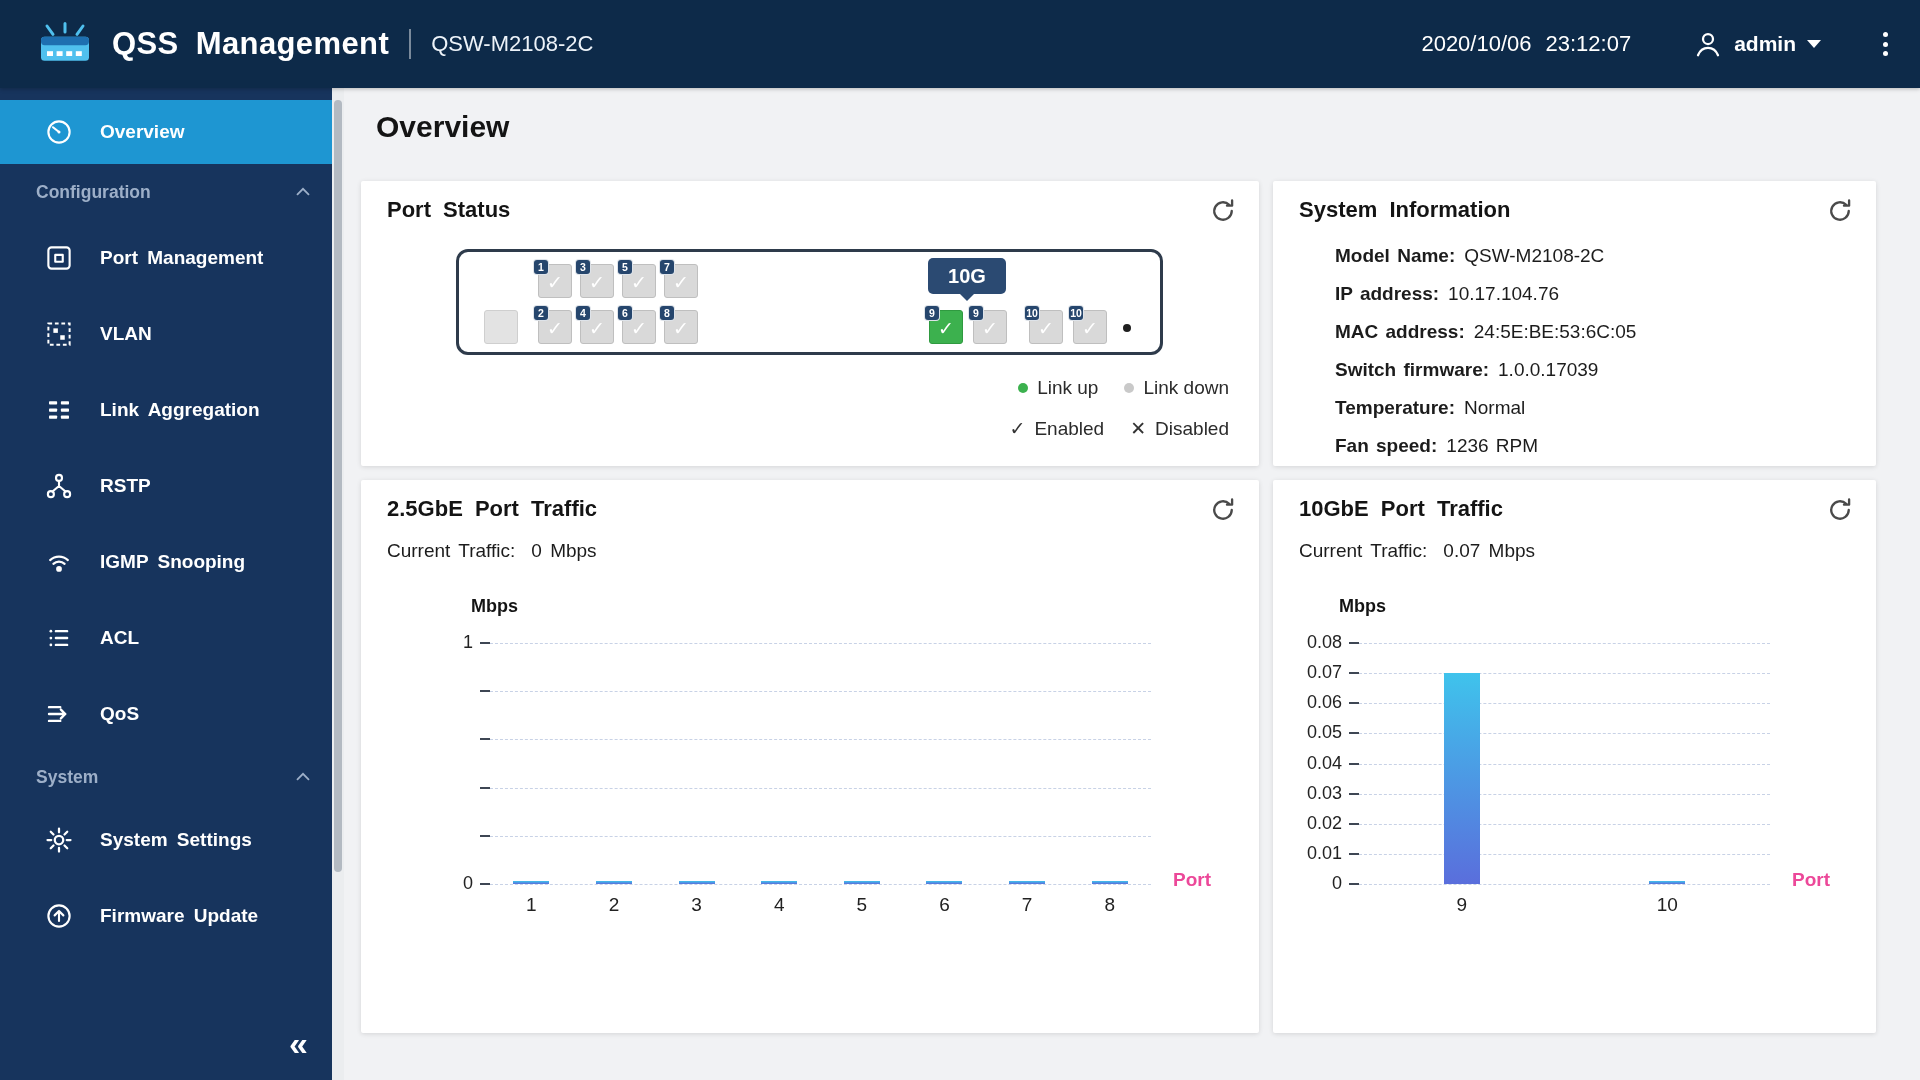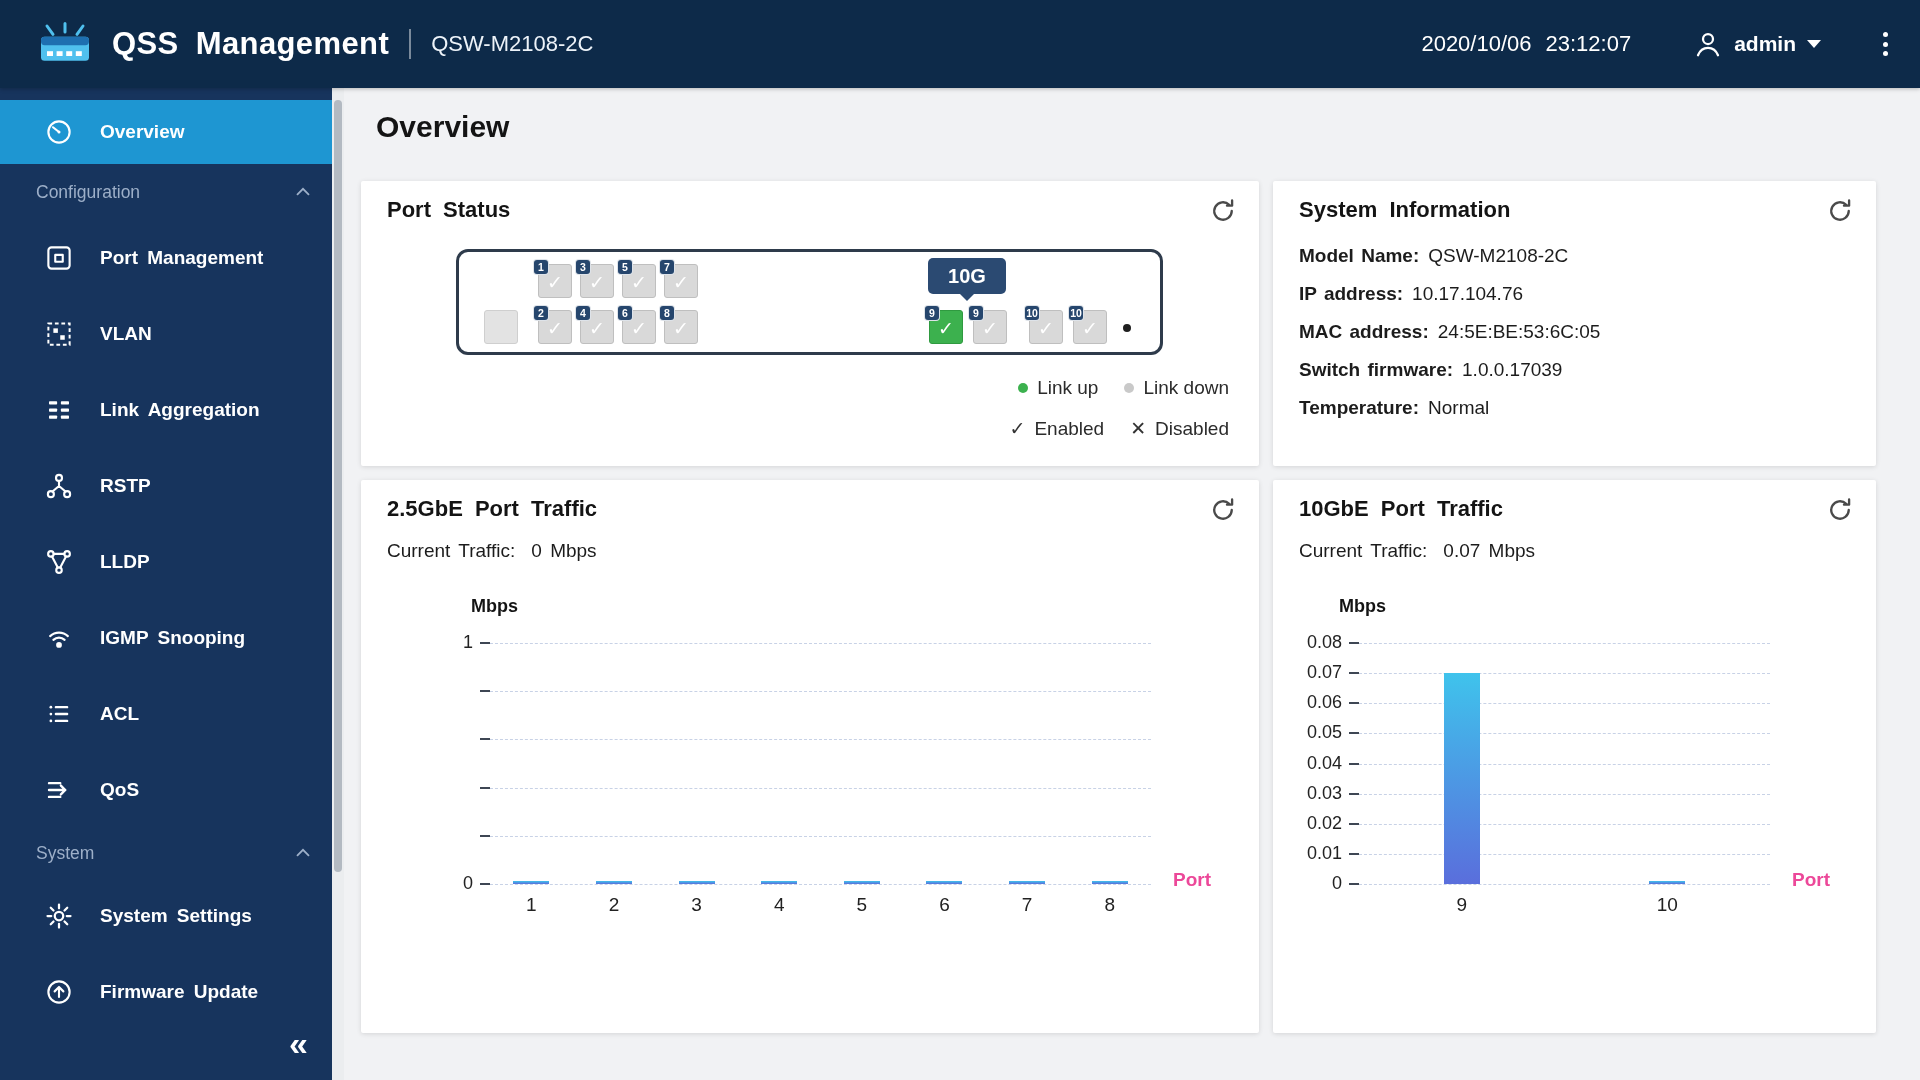--- a/index.html
+++ b/index.html
@@ -32,21 +32,21 @@
 
   
   .sidebar { position: absolute; top: 88px; left: 0; bottom: 0; width: 332px; background: #17345D; z-index: 20; }
   .nav-viewport { position: absolute; top: 0; left: 0; right: 0; bottom: 74px; overflow: hidden; }
   .nav-content { padding-top: 12px; }
   .nav-item { height: 76px; display: flex; align-items: center; padding-left: 44px; cursor: pointer; }
   .nav-item.active { height: 64px; background: #1E96D2; }
   .nav-icon { width: 30px; height: 30px; flex: 0 0 30px; }
   .nav-icon svg { width: 30px; height: 30px; display: block; }
   .nav-label { color: #fff; font-size: 19px; font-weight: 700; margin-left: 26px; white-space: nowrap; word-spacing: 4px; }
-  .nav-section { height: 56px; display: flex; align-items: center; padding: 0 18px 0 36px; color: #9DAFC8; cursor: pointer; }
+  .nav-section { height: 56px; display: flex; align-items: center; padding: 0 18px 0 36px; color: #9DAFC8; cursor: pointer; font-weight: bold; }
   .nav-section.system { height: 50px; }
   .nav-section-label { font-size: 17.5px; }
   .chev { margin-left: auto; width: 22px; height: 22px; }
   .chev svg { width: 22px; height: 22px; display: block; }
   .sidebar-footer { position: absolute; bottom: 0; left: 0; width: 332px; height: 74px; background: #17345D; display: flex; align-items: center; }
   .collapse-btn { margin-left: auto; margin-right: 24px; color: #fff; font-size: 34px; font-weight: 700; line-height: 1; background: none; border: none; cursor: pointer; font-family: inherit; }
 
   
   .sidebar-scroll { position: absolute; top: 88px; left: 332px; bottom: 0; width: 12px; background: #EBEDEF; z-index: 25; }
   .sidebar-thumb { position: absolute; top: 12px; left: 2px; width: 8px; height: 772px; border-radius: 4px; background: #B3BAC2; }
@@ -79,21 +79,21 @@
   .legend.l2 { top: 236px; }
   .lg-item { display: flex; align-items: center; gap: 9px; }
   .lg-dot { width: 10px; height: 10px; border-radius: 50%; }
   .lg-dot.up { background: #3CB14E; }
   .lg-dot.down { background: #C9C9C9; }
   .lg-glyph { font-size: 19px; color: #333; }
 
   
   .sysinfo-rows { position: absolute; left: 26px; top: 56px; }
   .info-row { font-size: 19px; line-height: 38px; color: #1c1c1c; white-space: nowrap; word-spacing: 2px; }
-  .info-label { font-weight: 700; margin-right: 9px; }
+  .info-label { font-weight: 700; margin-right: 9px; margin-left: 36px; }
 
   
   .current-line { position: absolute; left: 26px; top: 60px; font-size: 19px; color: #1c1c1c; word-spacing: 3px; }
   .current-value { margin-left: 16px; }
   .y-axis-title { position: absolute; font-size: 18px; font-weight: 700; color: #141414; }
   .card-traffic-l .y-axis-title { left: 110px; top: 116px; }
   .card-traffic-r .y-axis-title { left: 66px;  top: 116px; }
   .plot { position: absolute; top: 163px; height: 241px; }
   .card-traffic-l .plot { left: 129px; width: 661px; }
   .card-traffic-r .plot { left: 86px;  width: 411px; }
@@ -208,31 +208,20 @@
           <svg viewBox="0 0 24 24" fill="none" stroke="#fff" stroke-width="1.7" stroke-linecap="round">
             <circle cx="12" cy="5.5" r="2.4"></circle>
               <circle cx="5.5" cy="18.5" r="2.4"></circle>
               <circle cx="18.5" cy="18.5" r="2.4"></circle>
             <path d="M12 8v4 M12 12 L6.8 16.4 M12 12 L17.2 16.4"></path>
           </svg>
         </span>
         <span class="nav-label">RSTP</span>
       </div>
 
-      <div class="nav-item">
-        <span class="nav-icon">
-          <svg viewBox="0 0 24 24" fill="none" stroke="#fff" stroke-width="1.7" stroke-linecap="round">
-            <circle cx="5.5" cy="5.5" r="2.2"></circle>
-              <circle cx="18.5" cy="5.5" r="2.2"></circle>
-              <circle cx="12" cy="18.5" r="2.2"></circle>
-            <path d="M7.7 5.5h8.6 M6.4 7.6l4.6 8.8 M17.6 7.6l-4.6 8.8"></path>
-          </svg>
-        </span>
-        <span class="nav-label">LLDP</span>
-      </div>
 
       <div class="nav-item">
         <span class="nav-icon">
           <svg viewBox="0 0 24 24" fill="none" stroke="#fff" stroke-width="1.7" stroke-linecap="round">
             <circle cx="12" cy="17.5" r="2.3" fill="#fff" stroke="none"></circle>
             <path d="M7.5 13.5a6.5 6.5 0 0 1 9 0 M4.9 10.5a10.3 10.3 0 0 1 14.2 0"></path>
           </svg>
         </span>
         <span class="nav-label">IGMP Snooping</span>
       </div>
@@ -402,20 +391,21 @@
         <path d="M19.5 12a7.5 7.5 0 1 1-2.2-5.3"></path>
           <polyline points="19.8,3 19.8,7.4 15.4,7.4"></polyline>
       </svg>
     </button>
     <div class="sysinfo-rows">
       <div class="info-row"><span class="info-label">Model Name:</span><span class="info-value">QSW-M2108-2C</span></div>
       <div class="info-row"><span class="info-label">IP address:</span><span class="info-value">10.17.104.76</span></div>
       <div class="info-row"><span class="info-label">MAC address:</span><span class="info-value">24:5E:BE:53:6C:05</span></div>
       <div class="info-row"><span class="info-label">Switch firmware:</span><span class="info-value">1.0.0.17039</span></div>
       <div class="info-row"><span class="info-label">Temperature:</span><span class="info-value">Normal</span></div>
+      <div class="info-row"><span class="info-label">Fan speed:</span><span class="info-value">1236 RPM</span></div>
     </div>
   </div>
 
   <div class="card card-traffic-l">
     <div class="card-title">2.5GbE Port Traffic</div>
     <button class="refresh-btn">
       <svg viewBox="0 0 24 24" fill="none" stroke="#4a4a4a" stroke-width="2" stroke-linecap="round" stroke-linejoin="round">
         <path d="M19.5 12a7.5 7.5 0 1 1-2.2-5.3"></path>
           <polyline points="19.8,3 19.8,7.4 15.4,7.4"></polyline>
       </svg>

